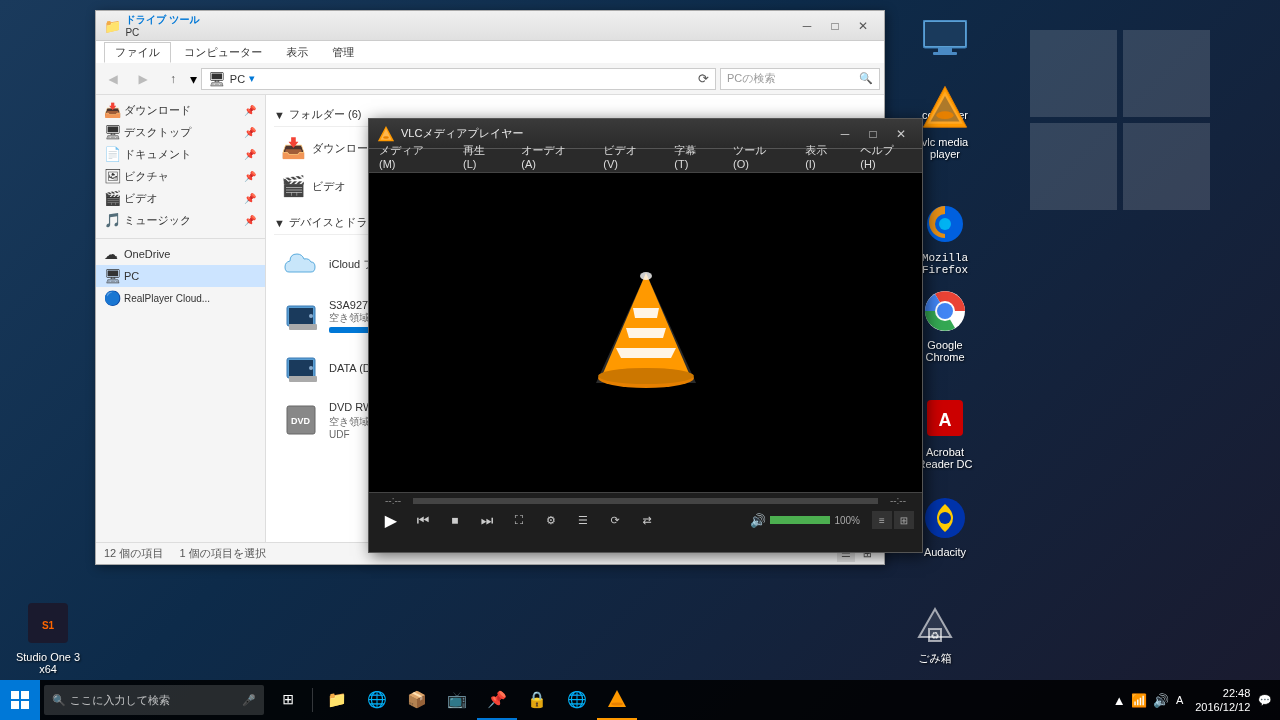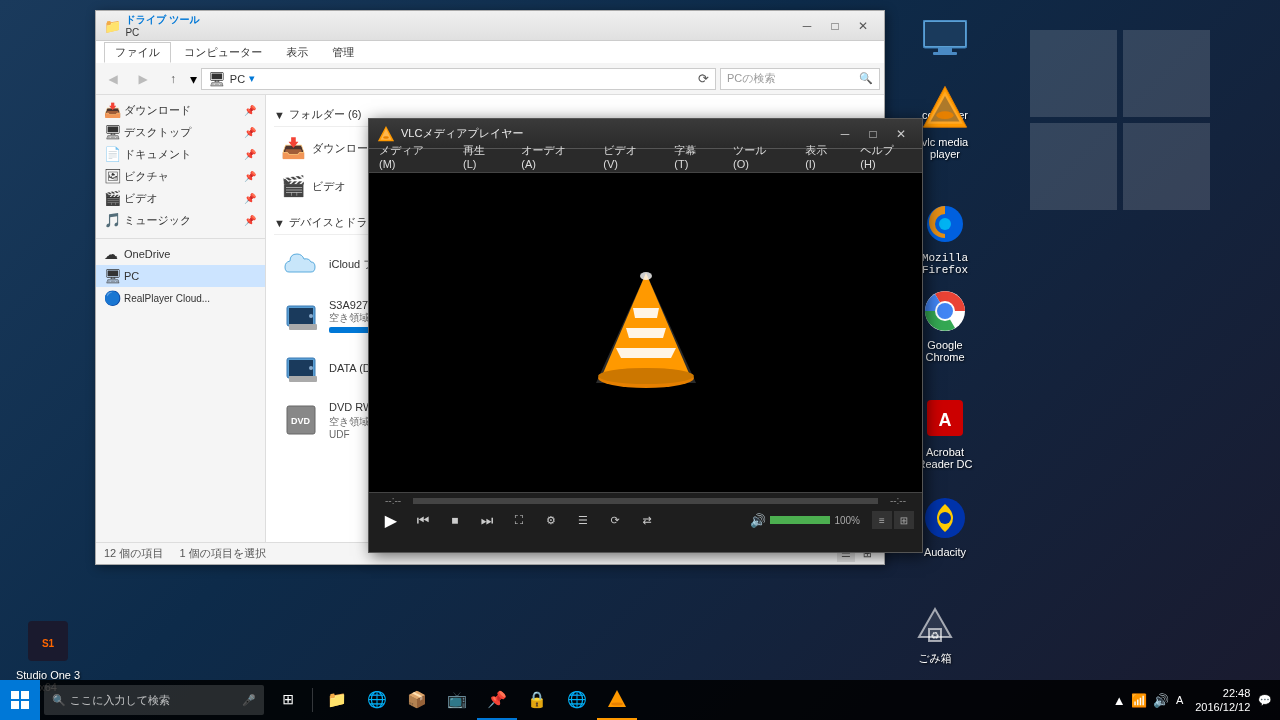--- a/index.html
+++ b/index.html
@@ -539,21 +539,21 @@
     <div class="icon-img">
       <svg width="44" height="44" viewBox="0 0 44 44">
         <circle cx="22" cy="22" r="20" fill="#0033aa"></circle>
         <path d="M22,8 Q30,15 30,22 Q30,29 22,36 Q14,29 14,22 Q14,15 22,8Z" fill="#ffcc00"></path>
         <circle cx="22" cy="22" r="6" fill="#0033aa"></circle>
       </svg>
     </div>
     <span class="icon-label">Audacity</span>
   </div>
 
-  <div class="desktop-icon" style="position:absolute; top:613px; left:8px;">
+  <div class="desktop-icon" style="position:absolute; top:595px; left:8px;">
     <div class="icon-img">
       <svg width="44" height="44" viewBox="0 0 44 44">
         <rect x="2" y="2" width="40" height="40" rx="4" fill="#1a1a2e"></rect>
         <text x="22" y="28" text-anchor="middle" fill="#ff6600" font-size="10" font-weight="bold">S1</text>
       </svg>
     </div>
     <span class="icon-label">Studio One 3 x64</span>
   </div>
 
 

